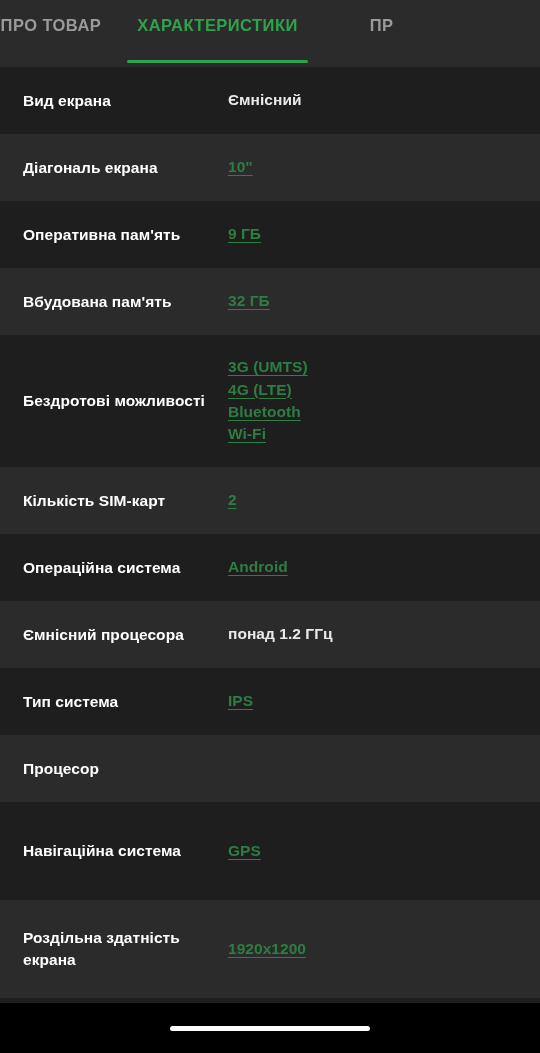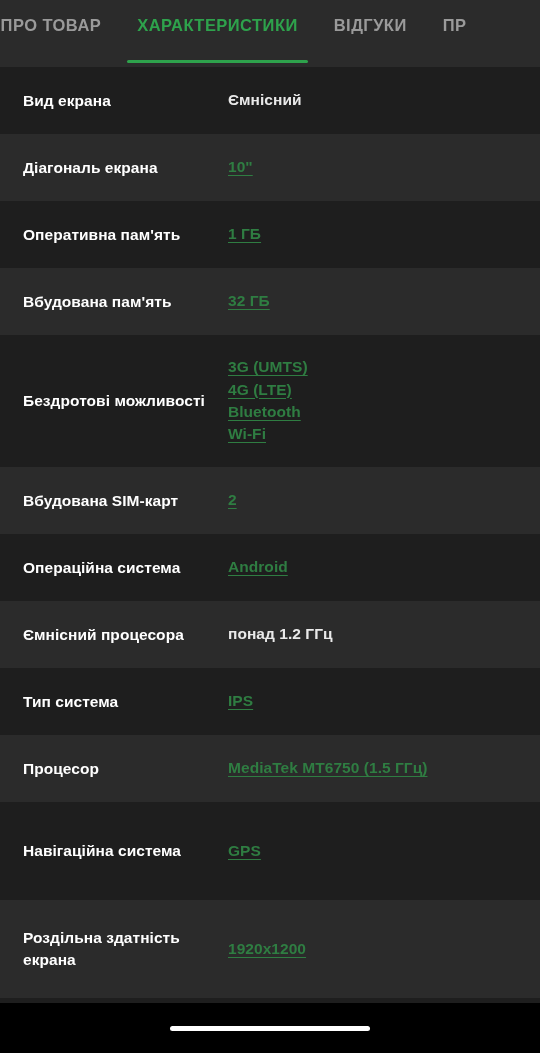--- a/index.html
+++ b/index.html
@@ -145,21 +145,20 @@
     <div class="tabbar-scroll">
         <div class="tab">
           <span class="tab-label">ВСЕ ПРО ТОВАР</span>
           <span class="tab-underline"></span>
         </div>
         <div class="tab active">
           <span class="tab-label">ХАРАКТЕРИСТИКИ</span>
           <span class="tab-underline"></span>
         </div>
         <div class="tab">
-          <span class="tab-label">ВІДГУКИ</span>
           <span class="tab-underline"></span>
         </div>
         <div class="tab">
           <span class="tab-label">ПР</span>
           <span class="tab-underline"></span>
         </div>
       </div>
   </div>
 
   <div class="spec-table">
@@ -171,40 +170,40 @@
       </div>
       <div class="spec-row even h67">
         <div class="spec-label">Діагональ екрана</div>
         <div class="spec-value">
           <span class="link">10"</span>
         </div>
       </div>
       <div class="spec-row odd h67">
         <div class="spec-label">Оперативна пам'ять</div>
         <div class="spec-value">
-          <span class="link">1 ГБ</span>
+          <span class="link">9 ГБ</span>
         </div>
       </div>
       <div class="spec-row even h67">
         <div class="spec-label">Вбудована пам'ять</div>
         <div class="spec-value">
           <span class="link">32 ГБ</span>
         </div>
       </div>
       <div class="spec-row odd h132">
         <div class="spec-label">Бездротові можливості</div>
         <div class="spec-value">
           <span class="link">3G (UMTS)</span>
           <span class="link">4G (LTE)</span>
           <span class="link">Bluetooth</span>
           <span class="link">Wi-Fi</span>
         </div>
       </div>
       <div class="spec-row even h67">
-        <div class="spec-label">Вбудована SIM-карт</div>
+        <div class="spec-label">Кількість SIM-карт</div>
         <div class="spec-value">
           <span class="link">2</span>
         </div>
       </div>
       <div class="spec-row odd h67">
         <div class="spec-label">Операційна система</div>
         <div class="spec-value">
           <span class="link">Android</span>
         </div>
       </div>
@@ -215,23 +214,20 @@
         </div>
       </div>
       <div class="spec-row odd h67">
         <div class="spec-label">Тип система</div>
         <div class="spec-value">
           <span class="link">IPS</span>
         </div>
       </div>
       <div class="spec-row even h67">
         <div class="spec-label">Процесор</div>
-        <div class="spec-value">
-          <span class="link">MediaTek MT6750 (1.5 ГГц)</span>
-        </div>
       </div>
       <div class="spec-row odd h98">
         <div class="spec-label">Навігаційна система</div>
         <div class="spec-value">
           <span class="link">GPS</span>
         </div>
       </div>
       <div class="spec-row even h98">
         <div class="spec-label">Роздільна здатність екрана</div>
         <div class="spec-value">

